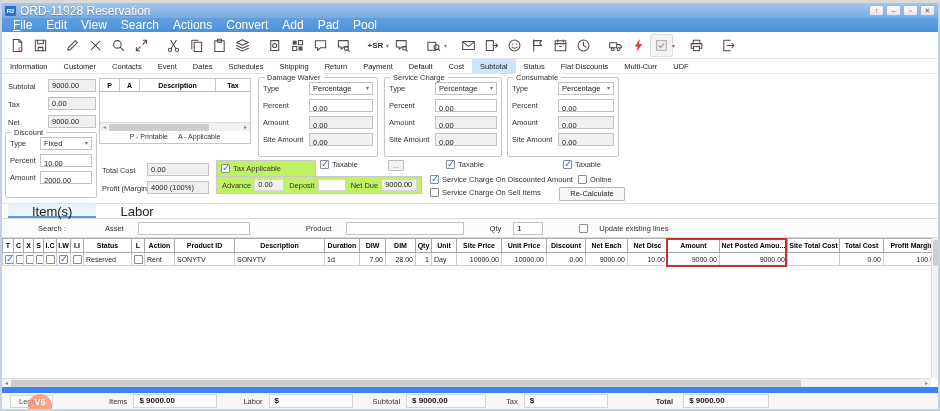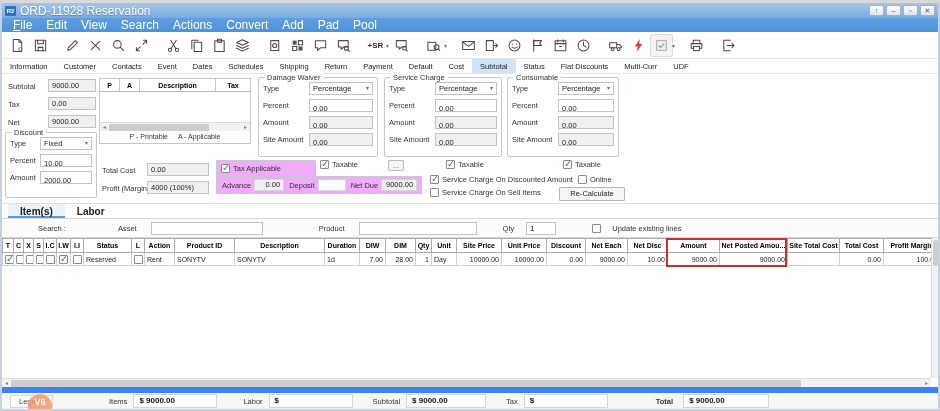--- a/index.html
+++ b/index.html
@@ -59,28 +59,28 @@
   .tg-h{font-size:7px;font-weight:bold;text-align:center;line-height:13px;border-right:1px solid #c6c6c6;overflow:hidden;}
   .tg-body{height:30px;}
   .tg-scroll{height:9px;background:#f1f1f1;border-top:1px solid #ddd;display:flex;align-items:center;}
   .tg-arrow,.hs-arrow{font-size:6px;color:#888;width:9px;text-align:center;line-height:8px;}
   .tg-thumb{height:7px;background:#cdcdcd;border-radius:1px;flex:0 0 100px;}
   .tg-foot{font-size:7px;color:#333;text-align:center;height:12px;line-height:12px;display:flex;justify-content:center;gap:10px;}
   .mini-btn{position:absolute;height:11px;border:1px solid #bbb;background:#f4f4f4;font-size:7px;line-height:9px;
     padding:0 4px;color:#555;border-radius:1px;}
   .btn{position:absolute;height:14px;border:1px solid #b5b5b5;background:#f7f7f7;font-size:7.5px;
     line-height:12px;text-align:center;color:#222;border-radius:1px;}
-  .strip{position:absolute;border:1px solid #c9c9c9;display:flex;align-items:center;font-size:7.5px;background:#f0abfc;text-align:right;}
+  .strip{position:absolute;border:1px solid #c9c9c9;display:flex;align-items:center;font-size:7.5px;background:#bef264;}
   .strip .sl{margin-left:5px;color:#333;white-space:nowrap;}
   .strip .sf{height:12px;background:#f0f0f0;border:1px solid #d6d6d6;margin-left:3px;padding:0 3px;
     line-height:10px;color:#222;min-width:40px;}
   .strip .sf.w{background:#fff;}
   
   .itabs{height:15px;display:flex;align-items:stretch;background:#fff;padding-left:6px;border-bottom:1px solid #d8d8d8;flex:0 0 auto;}
-  .itab{font-size:10px;color:#222;padding:0 12px;display:flex;align-items:center;font-weight:bold;}
+  .itab{font-size:13px;color:#222;padding:0 24px;display:flex;align-items:center;}
   .itab.active{background:#eaf3fc;box-shadow:inset 0 -2px 0 #5b9bd5;}
   .searchrow{height:19px;background:#fbfbfb;border-bottom:1px solid #d8d8d8;display:flex;align-items:center;flex:0 0 auto;font-size:7.5px;color:#333;gap:8px;}
   .searchrow input{height:13px;border:1px solid #c2c2c2;font-size:7.5px;padding:0 3px;background:#fff;
     font-family:"Liberation Sans","DejaVu Sans",sans-serif;}
   
   .table-area{position:relative;flex:1 1 auto;background:#fff;}
   .tbl-wrap{position:absolute;left:0;right:7px;top:0;bottom:9px;overflow:hidden;}
   #itemsTable{border-collapse:collapse;table-layout:fixed;width:938px;}
   #itemsTable th{border:1px solid #aaa;font-size:7px;font-weight:bold;height:14px;padding:0 1px;
     overflow:hidden;white-space:nowrap;text-align:center;background:#fff;color:#000;}
@@ -551,21 +551,21 @@
     <span class="btn" style="left:557px;top:113px;width:66px">Re-Calculate</span>
   </div>
 
   <div class="itabs">
       <span class="itab active">Item(s)</span>
       <span class="itab">Labor</span>
     </div>
 
   <div class="searchrow">
     <span style="margin-left:36px">Search :</span>
-    <span style="margin-left:44px">Asset</span>
+    <span style="margin-left:31px">Asset</span>
     <input style="width: 112px; margin-left: 6px;" value="">
     <span style="margin-left:48px">Product</span>
     <input style="width: 118px; margin-left: 6px;" value="">
     <span style="margin-left:18px">Qty</span>
     <input style="width: 30px; margin-left: 4px;" value="1">
     <span class="cb" style="margin-left:28px"></span>
     <span class="cbl">Update existing lines</span>
   </div>
 
   <div class="table-area">

